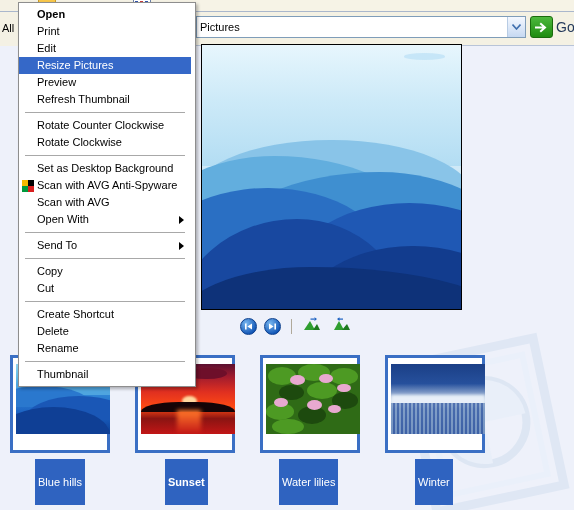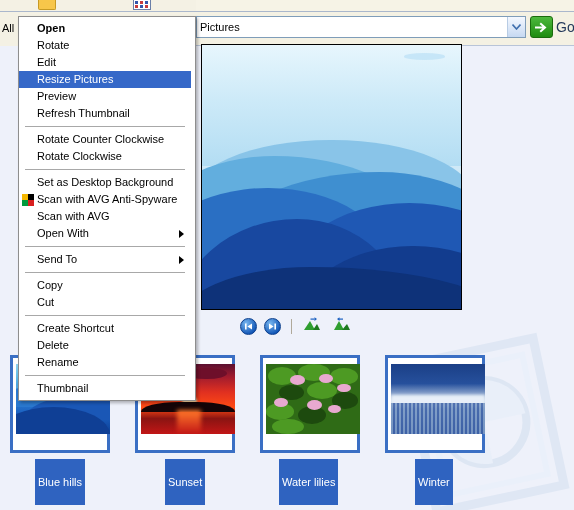--- a/index.html
+++ b/index.html
@@ -180,21 +180,21 @@
   .tp-winter{background:linear-gradient(#1b3f86 0%,#26509c 28%,#c9d8ea 52%,#8fa9cb 66%,#2a4f93 100%);}
   .tp-winter .snow{position:absolute;left:0;top:44%;width:100%;height:18%;background:#e8eff8;filter:blur(1.4px);}
   .tp-winter .frost{position:absolute;left:0;top:56%;width:100%;height:44%;
     background:repeating-linear-gradient(90deg,#7e9cc6 0 2px,#3f63a8 2px 4px);opacity:.9;}
 
   
   .watermark{position:absolute;right:-6px;bottom:-10px;width:190px;height:190px;opacity:1;}
 
   
   .ctxmenu{
-    position:absolute;left:18px;top:16px;width:178px;
+    position:absolute;left:18px;top:2px;width:178px;
     background:#ffffff;border:1px solid #8e8e8e;
     box-shadow:2px 2px 3px rgba(0,0,0,.28);
     padding:3px 4px 3px 0;box-sizing:border-box;
     font-size:11px;color:#000;
   }
   .mi{
     position:relative;height:17px;line-height:17px;
     padding-left:18px;padding-right:16px;white-space:nowrap;
   }
   .mi.bold{font-weight:bold;}
@@ -327,21 +327,21 @@
     <div class="thumb" style="left:135px;">
       <div class="pic tp-sunset">
         <div class="cloud c1"></div>
           <div class="cloud c2"></div>
           <div class="cloud c3"></div>
         <div class="sun"></div>
           <div class="land"></div>
           <div class="refl"></div>
       </div>
     </div>
-    <div class="thumb-label" style="left:165px;">Sunset</div>
+    <div class="thumb-label" style="left:165px;font-weight:bold;">Sunset</div>
 
     <div class="thumb" style="left:260px;">
       <div class="pic tp-lilies">
         <div class="pad" style="left:2%;top:4%;width:30%;height:26%;"></div>
         <div class="pad" style="left:34%;top:0%;width:34%;height:24%;"></div>
         <div class="pad" style="left:68%;top:6%;width:30%;height:24%;"></div>
         <div class="pad dark" style="left:14%;top:30%;width:26%;height:22%;"></div>
         <div class="pad" style="left:44%;top:26%;width:32%;height:24%;"></div>
         <div class="pad dark" style="left:70%;top:40%;width:28%;height:24%;"></div>
         <div class="pad" style="left:0%;top:56%;width:30%;height:24%;"></div>
@@ -362,21 +362,21 @@
         <div class="snow"></div>
           <div class="frost"></div>
       </div>
     </div>
     <div class="thumb-label" style="left:415px;">Winter</div>
 
   </div>
 
   <div class="ctxmenu" id="ctxmenu">
       <div class="mi bold"><span>Open</span></div>
-      <div class="mi"><span>Rotate</span></div>
+      <div class="mi"><span>Print</span></div>
       <div class="mi"><span>Edit</span></div>
       <div class="mi sel"><span>Resize Pictures</span></div>
       <div class="mi"><span>Preview</span></div>
       <div class="mi"><span>Refresh Thumbnail</span></div>
       <div class="sep"></div>
       <div class="mi"><span>Rotate Counter Clockwise</span></div>
       <div class="mi"><span>Rotate Clockwise</span></div>
       <div class="sep"></div>
       <div class="mi"><span>Set as Desktop Background</span></div>
       <div class="mi"><span class="avg-icon">

